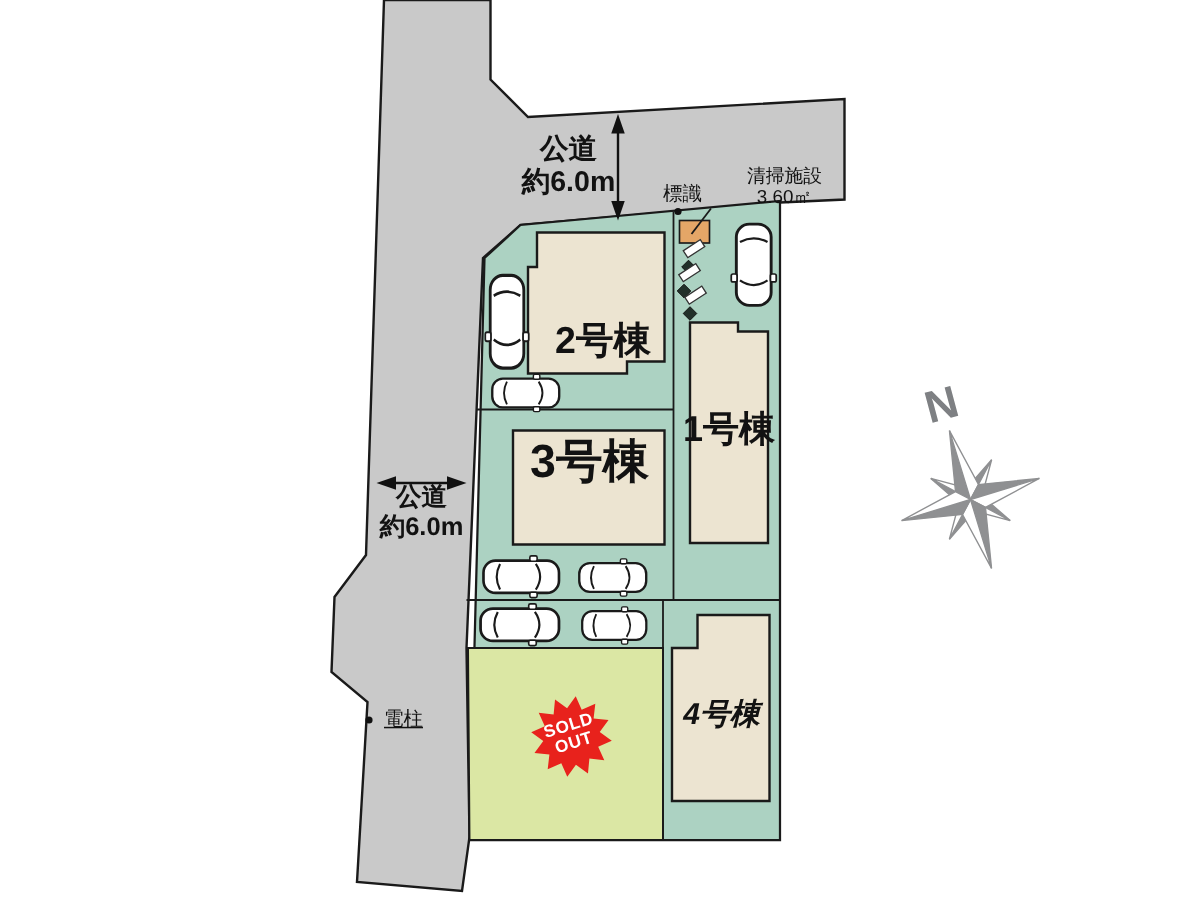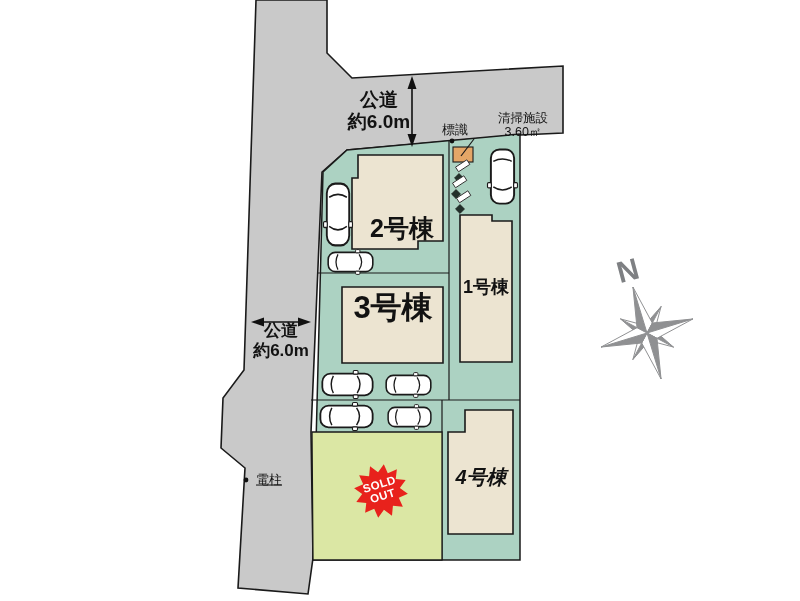--- a/index.html
+++ b/index.html
@@ -8,21 +8,21 @@
   #plan-svg{position:absolute;left:0;top:0;}
   .lbl{position:absolute;transform:translate(-50%,-50%);text-align:center;color:#121212;
        line-height:1.15;white-space:nowrap;}
   .lbl span{display:block;}
   #road-top{left:379px;top:111px;font-size:19px;font-weight:600;}
   #road-left{left:281px;top:341px;font-size:17px;font-weight:600;}
   #sign-lbl{left:455px;top:130px;font-size:13px;text-align:center;}
   #cleaning-lbl{left:523px;top:125px;font-size:12.5px;}
   #pole-lbl{left:269px;top:480px;font-size:13px;text-decoration:underline;}
   .bldg-lbl{font-weight:600;}
-  #b1-lbl{left:486px;top:287px;font-size:18px;}
+  #b1-lbl{left:486px;top:287px;font-size:24px;}
   #b2-lbl{left:402px;top:201px;font-size:25px;margin-top:27px;}
   #b3-lbl{left:393px;top:308px;font-size:31px;}
   #b4-lbl{left:481px;top:477px;font-size:20px;font-style:italic;}
   #north-lbl{left:628px;top:271px;font-size:30px;font-weight:700;color:#7e8083;
              transform:translate(-50%,-50%) rotate(-15deg);}
   #sold-lbl{left:381px;top:490px;font-size:11.5px;font-weight:800;color:#ffffff;
             letter-spacing:.5px;line-height:1.05;
             transform:translate(-50%,-50%) rotate(-17deg);}
 </style>
 </head>

